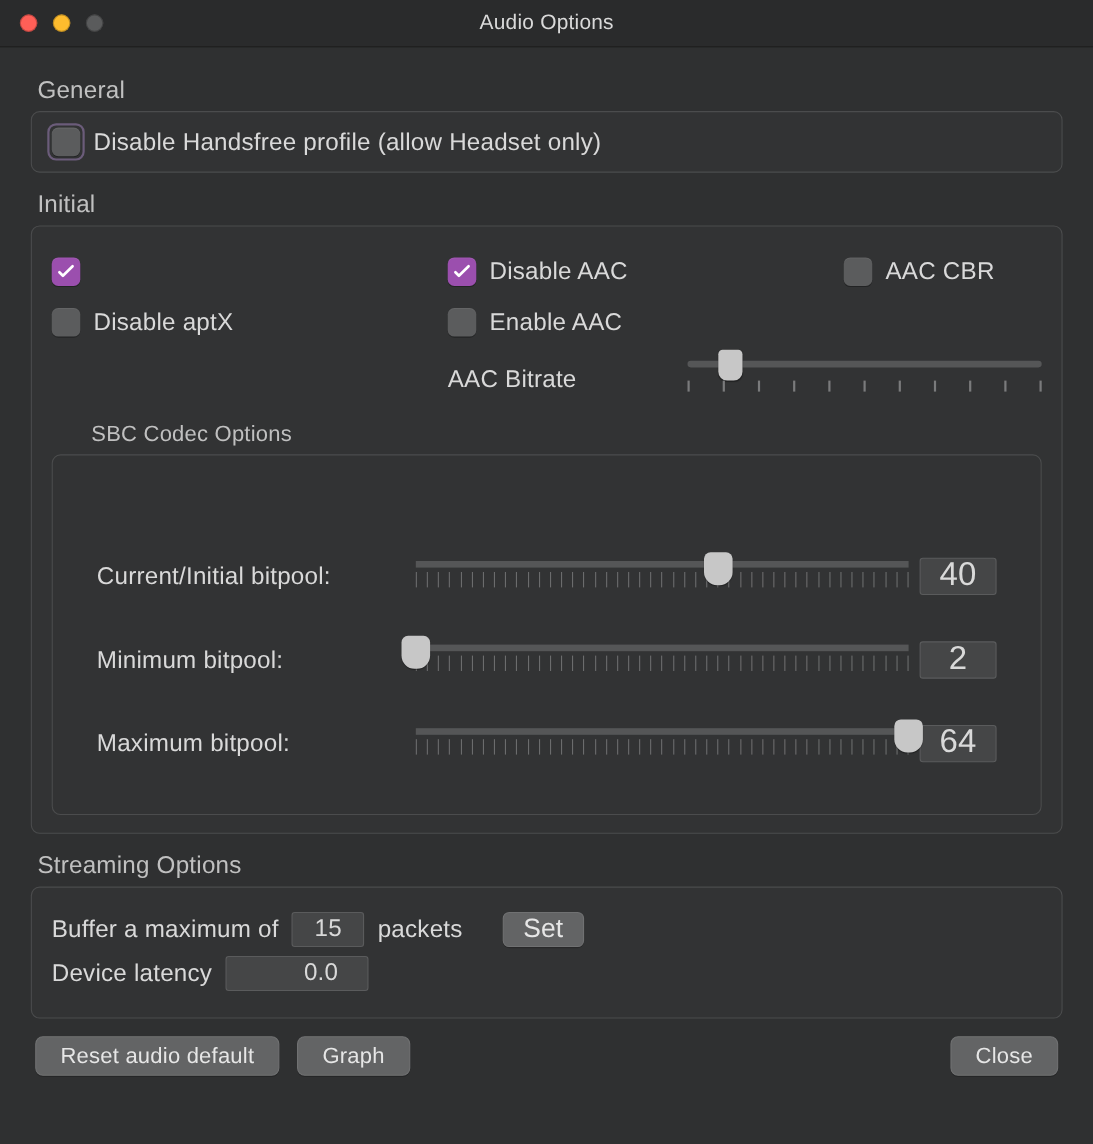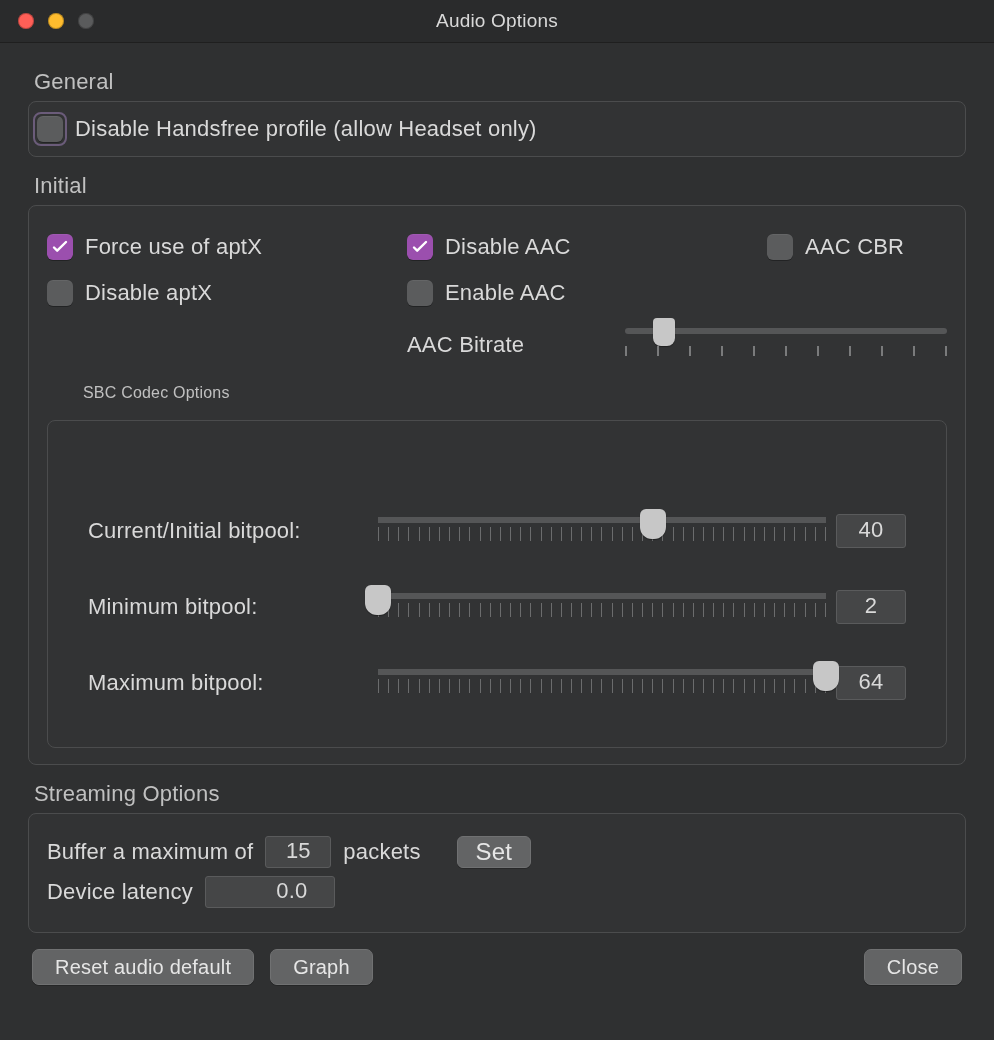--- a/index.html
+++ b/index.html
@@ -73,21 +73,21 @@
     color: var(--fieldset-title);
     font-size: 22px;
     margin: 0 0 6px 6px;
   }
   .section-box {
     border: 1px solid var(--panel-border);
     border-radius: 8px;
     padding: 14px 18px 16px 18px;
     background: var(--panel-bg);
   }
-  .section-box.thin { padding: 8px 8px; }
+  .section-box.thin { padding: 8px 18px; }
 
   
   .check-row {
     display: flex; align-items: center; gap: 12px;
     margin: 6px 0;
   }
   .chk {
     width: 26px; height: 26px;
     border-radius: 6px;
     background: var(--checkbox-off);
@@ -149,22 +149,22 @@
     display: flex; justify-content: space-between;
   }
   .slider .ticks i {
     width: 2px; height: 10px; background: var(--ticks);
     display: block;
   }
 
   
   .sub-title {
     color: var(--fieldset-title);
-    font-size: 16px;
-    margin: 26px 0 18px 36px;
+    font-size: 20px;
+    margin: 26px 0 6px 36px;
   }
   .sub-box {
     border: 1px solid var(--panel-border);
     border-radius: 8px;
     padding: 74px 40px 36px 40px;
     background: var(--panel-bg);
   }
 
   .sbc-row {
     display: grid;
@@ -198,21 +198,21 @@
     transform: translateX(-50%);
     box-shadow: 0 1px 1px rgba(0,0,0,.35);
   }
 
   .readout {
     text-align: center;
     background: var(--input-bg);
     border: 1px solid var(--input-border);
     border-radius: 3px;
     height: 32px; line-height: 30px;
-    font-size: 22px; color: var(--text);
+    font-size: 30px; color: var(--text);
   }
 
   
   .stream-row {
     display: flex; align-items: center; gap: 12px;
     margin: 8px 0;
   }
   .inline-input {
     width: 64px; height: 30px; line-height: 28px;
     text-align: center;
@@ -274,21 +274,20 @@
     <div class="section-box">
 
       <div class="codec-grid">
         <div class="col">
           <div class="check-row">
             <span class="chk on">
               <svg width="16" height="16" viewBox="0 0 16 16">
                   <path d="M2 8.5l3.2 3.2L14 3" stroke="#fff" stroke-width="2.4" fill="none" stroke-linecap="round" stroke-linejoin="round"></path>
                 </svg>
             </span>
-            <span class="chk-label">Force use of aptX</span>
           </div>
           <div class="check-row">
             <span class="chk">
               
             </span>
             <span class="chk-label">Disable aptX</span>
           </div>
         </div>
 
         <div class="col">

